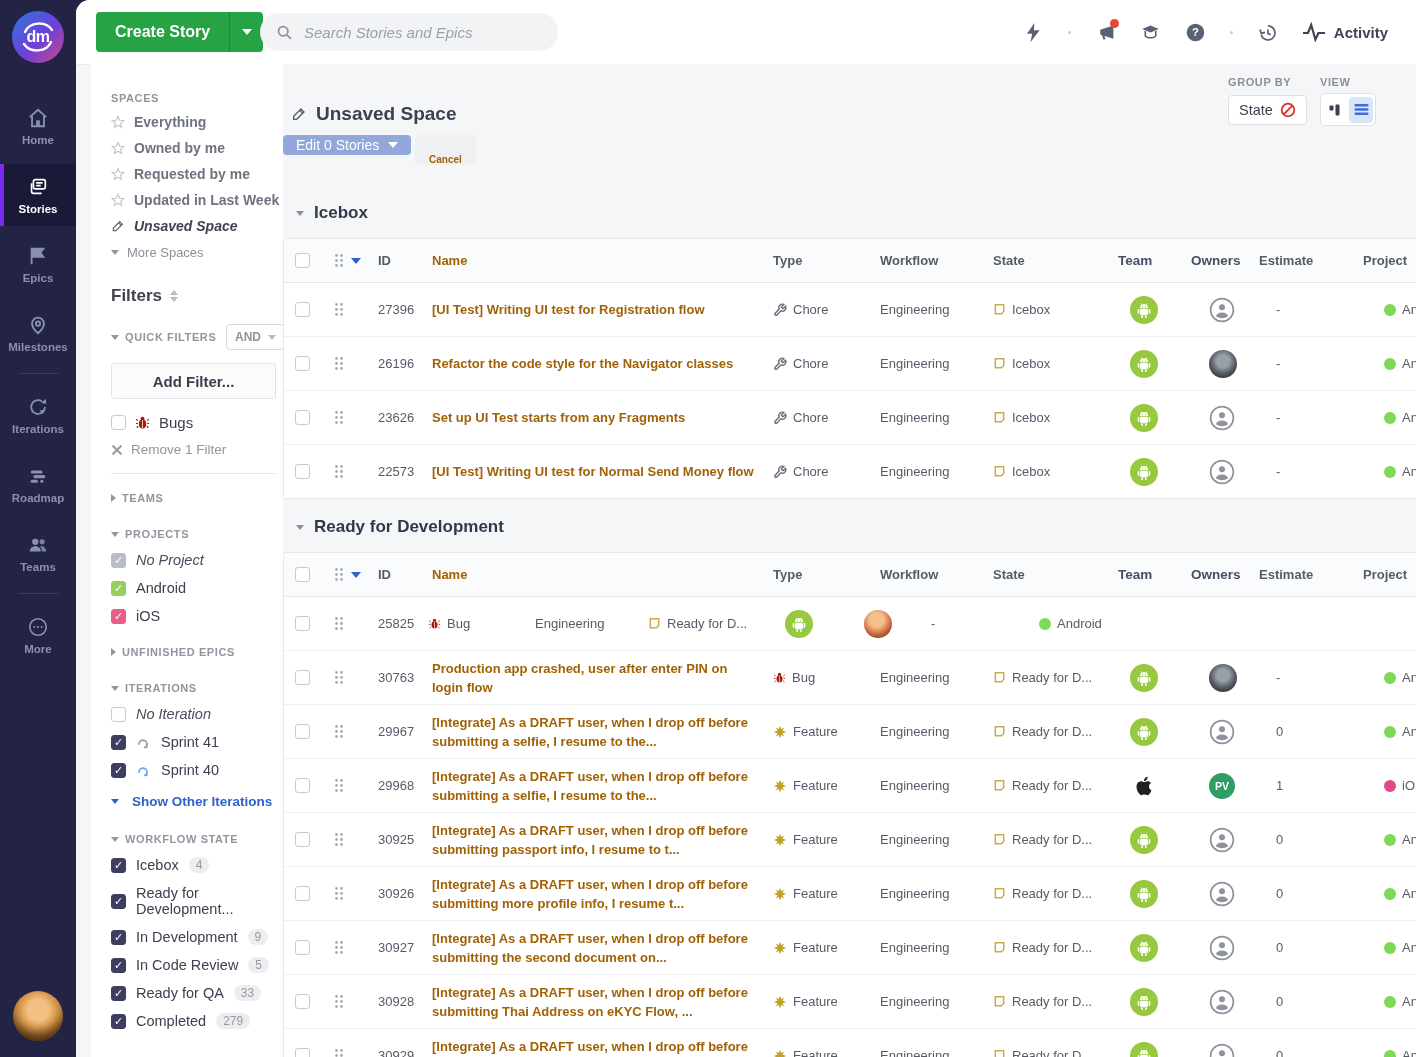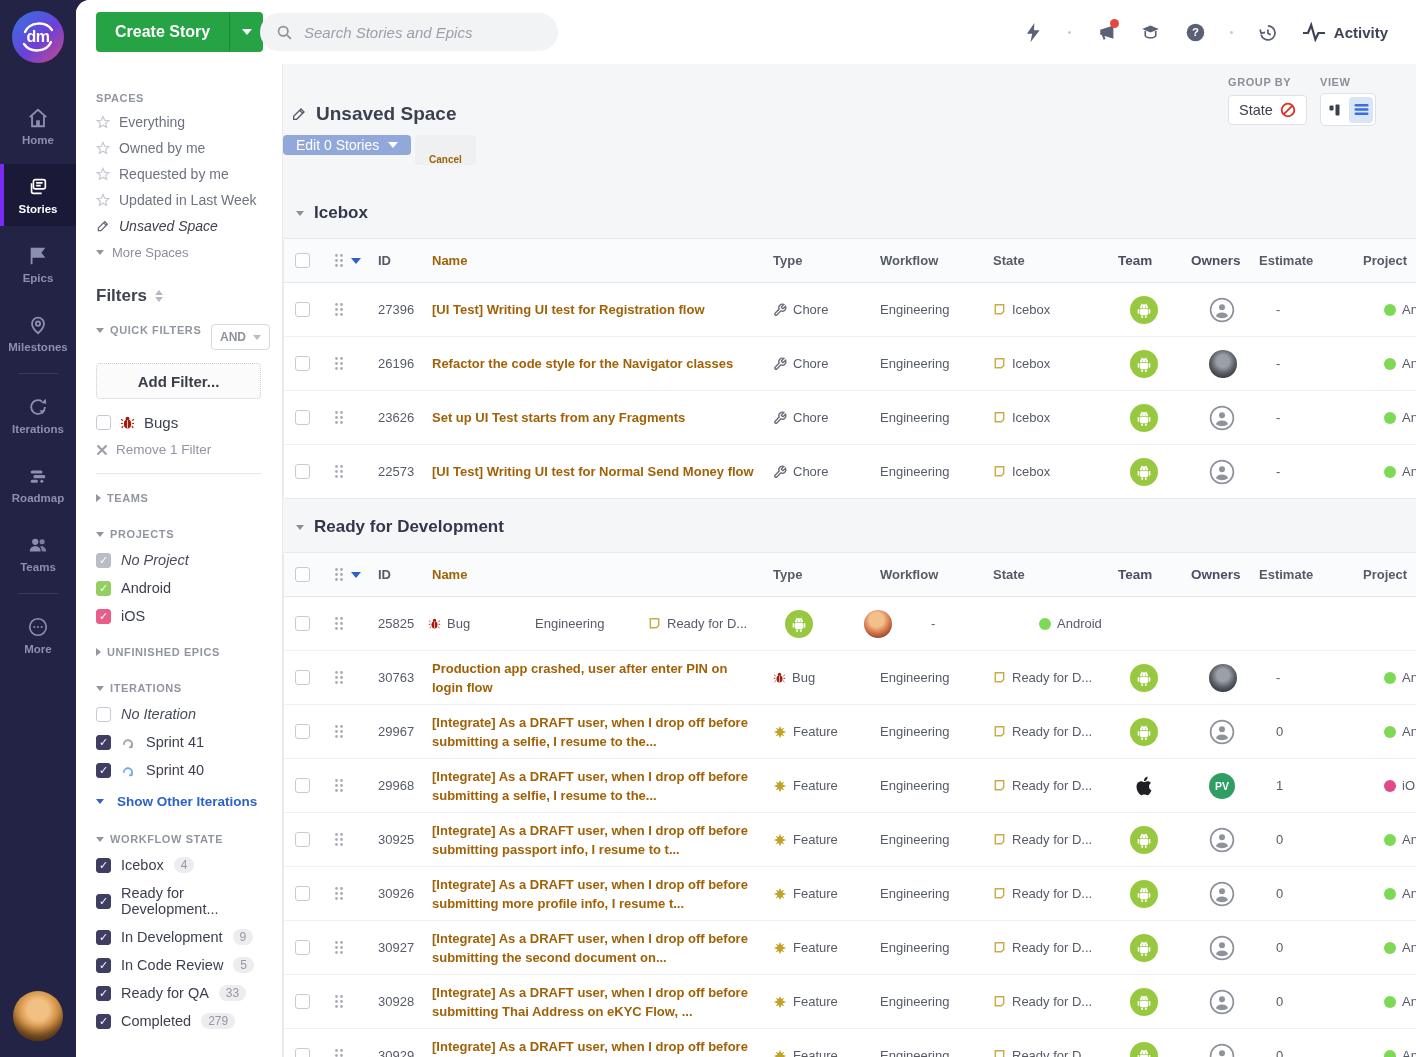--- a/index.html
+++ b/index.html
@@ -28,34 +28,34 @@
   .search::placeholder{color:#9aa0ab;}
   .search-ico{position:absolute;left:200px;top:24px;width:17px;height:17px;pointer-events:none;}
   .top-icons{position:absolute;right:28px;top:0;height:64px;display:flex;align-items:center;gap:24px;color:#5b6175;}
   .ticon{width:21px;height:21px;position:relative;cursor:pointer;display:flex;align-items:center;justify-content:center;}
   .ticon svg{width:21px;height:21px;}
   .tdot{width:3px;height:3px;border-radius:50%;background:#c7cad1;}
   .badge-red{position:absolute;right:-3px;top:-3px;width:9px;height:9px;border-radius:50%;background:#e8463c;}
   .activity{display:flex;align-items:center;gap:8px;font-size:15px;font-weight:bold;color:#3f4356;cursor:pointer;}
   .activity svg{width:24px;height:20px;}
   
-  .fpanel{position:absolute;left:0;top:64px;width:207px;bottom:0;background:#fff;border-right:1px solid #e9eaec;padding:28px 0 0 20px;box-sizing:border-box;overflow:hidden;font-size:14px;}
+  .fpanel{position:absolute;left:15px;top:64px;width:207px;bottom:0;background:#fff;border-right:1px solid #e9eaec;padding:28px 0 0 20px;box-sizing:border-box;overflow:hidden;font-size:14px;}
   .sec-h{font-size:11px;font-weight:bold;letter-spacing:.6px;color:#9095a0;display:flex;align-items:center;gap:6px;cursor:pointer;}
-  .sp-item{display:flex;align-items:center;gap:9px;margin-top:10px;color:#6e7380;font-weight:normal;font-size:14px;cursor:pointer;}
+  .sp-item{display:flex;align-items:center;gap:9px;margin-top:10px;color:#6e7380;font-weight:bold;font-size:14px;cursor:pointer;}
   .sp-item svg{width:14px;height:14px;flex:0 0 auto;}
   .sp-item.current{color:#3f4350;font-style:italic;}
   .more-spaces{display:flex;align-items:center;gap:8px;margin-top:11px;color:#8b8f9a;font-size:13px;cursor:pointer;}
   .tri-d{width:0;height:0;border-left:4px solid transparent;border-right:4px solid transparent;border-top:5px solid #9296a0;}
   .tri-r{width:0;height:0;border-top:4px solid transparent;border-bottom:4px solid transparent;border-left:5px solid #9296a0;}
   .filters-title{margin-top:26px;font-size:17px;font-weight:bold;color:#3f4352;display:flex;align-items:center;gap:8px;}
   .sort-ico{display:flex;flex-direction:column;gap:2px;}
   .sort-ico i{display:block;width:0;height:0;border-left:4px solid transparent;border-right:4px solid transparent;}
   .sort-ico .u{border-bottom:5px solid #b6bac2;}
   .sort-ico .d{border-top:5px solid #b6bac2;}
-  .qf-row{margin-top:18px;display:flex;align-items:flex-start;justify-content:space-between;padding-right:12px;}
+  .qf-row{margin-top:18px;display:flex;align-items:center;justify-content:space-between;padding-right:12px;}
   .and-select{border:1px solid #d6d9de;border-radius:4px;background:#fff;height:24px;display:flex;align-items:center;gap:7px;padding:0 8px;font-size:12px;font-weight:bold;color:#8d929c;cursor:pointer;}
   .and-select .tri-d{border-top-color:#b7bbc3;}
   .add-filter{margin-top:13px;width:163px;height:34px;border:1px dotted #c9ccd3;border-radius:4px;background:#fbfbfc;display:flex;align-items:center;justify-content:center;font-size:15px;font-weight:bold;color:#3a3e4a;cursor:pointer;}
   .bug-row{margin-top:15px;display:flex;align-items:center;gap:9px;font-size:15px;color:#3c4050;cursor:pointer;}
   .remove-row{margin-top:11px;display:flex;align-items:center;gap:8px;color:#9095a0;font-size:13.5px;cursor:pointer;}
   .fdiv{height:1px;background:#e7e8ea;margin:16px 20px 0 0;}
   .cbx{width:15px;height:15px;border:1px solid #c6cad1;border-radius:3px;background:#fff;box-sizing:border-box;flex:0 0 auto;display:flex;align-items:center;justify-content:center;font-size:11px;line-height:1;color:#fff;cursor:pointer;}
   .cbx.navy{background:#3e3e62;border-color:#3e3e62;}
   .cbx.gray{background:#b9bdc6;border-color:#b9bdc6;}
   .cbx.green{background:#94d05f;border-color:#94d05f;}

